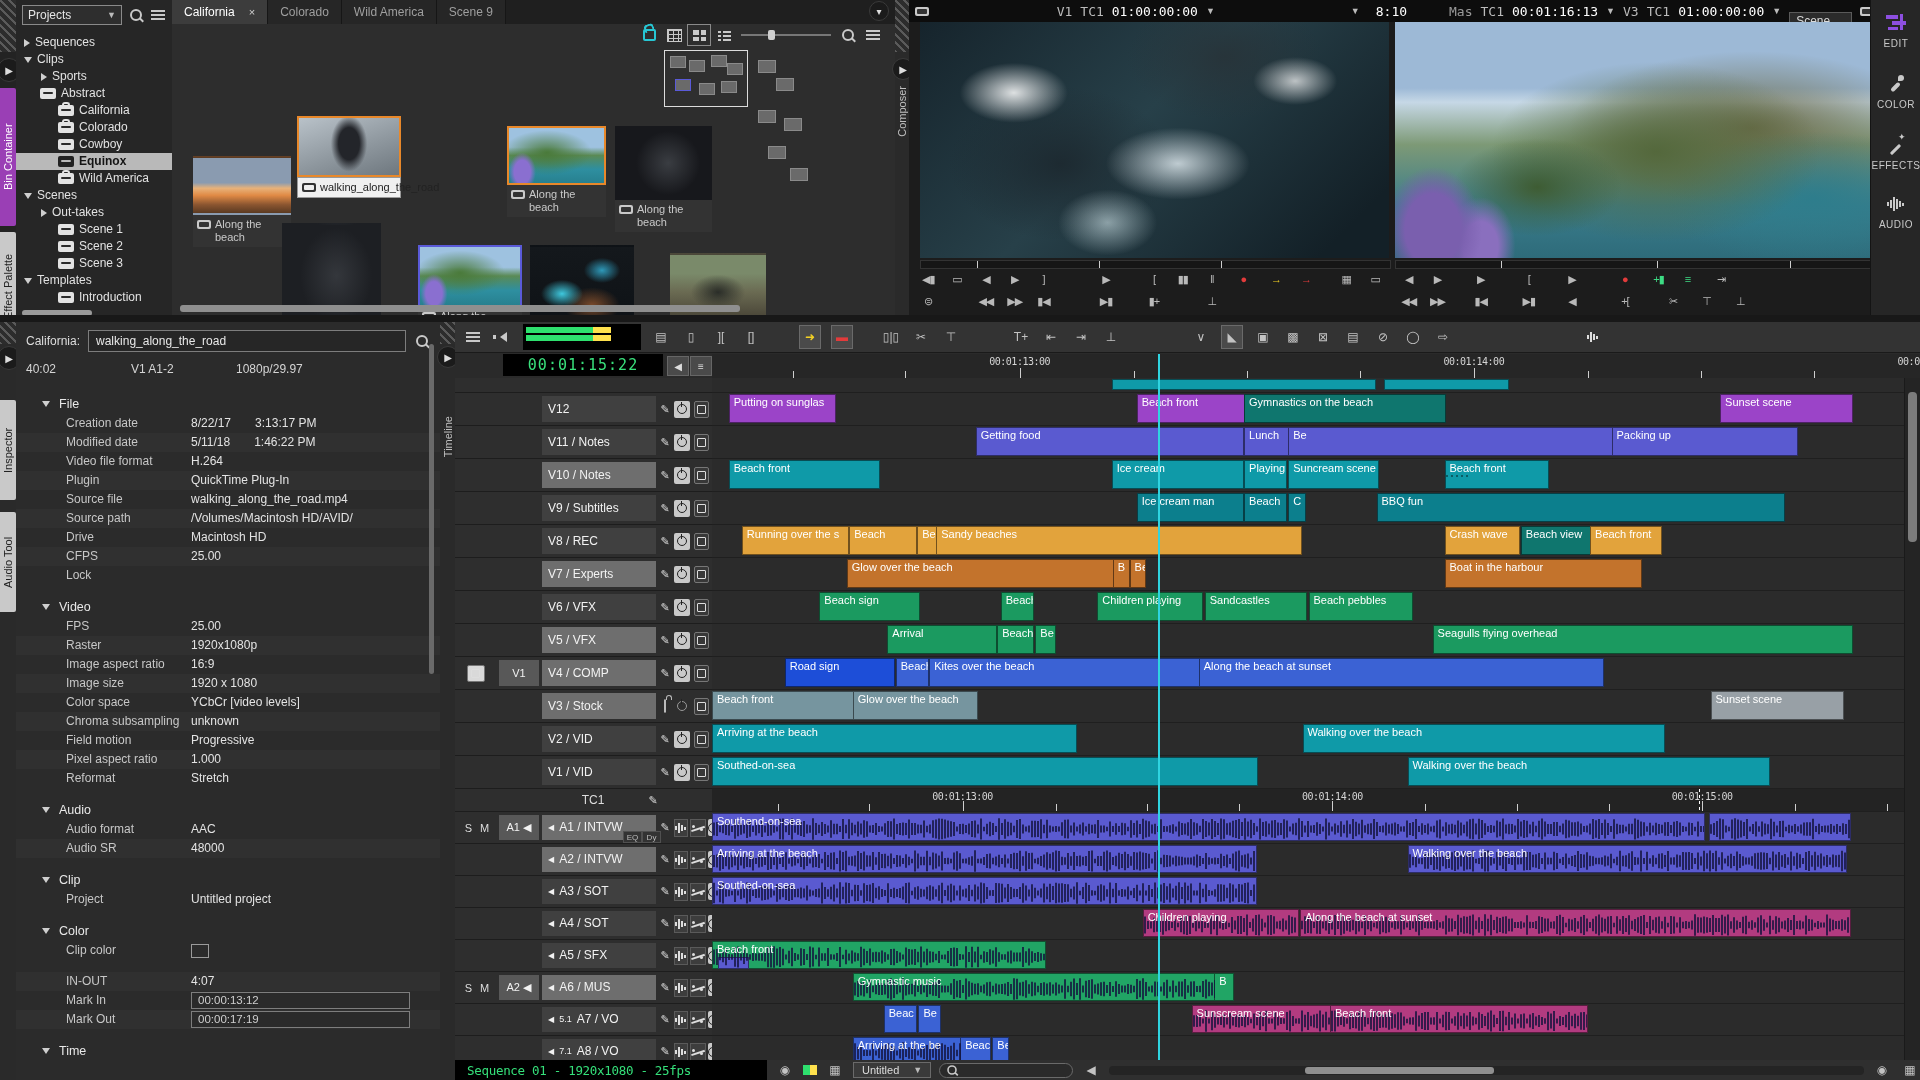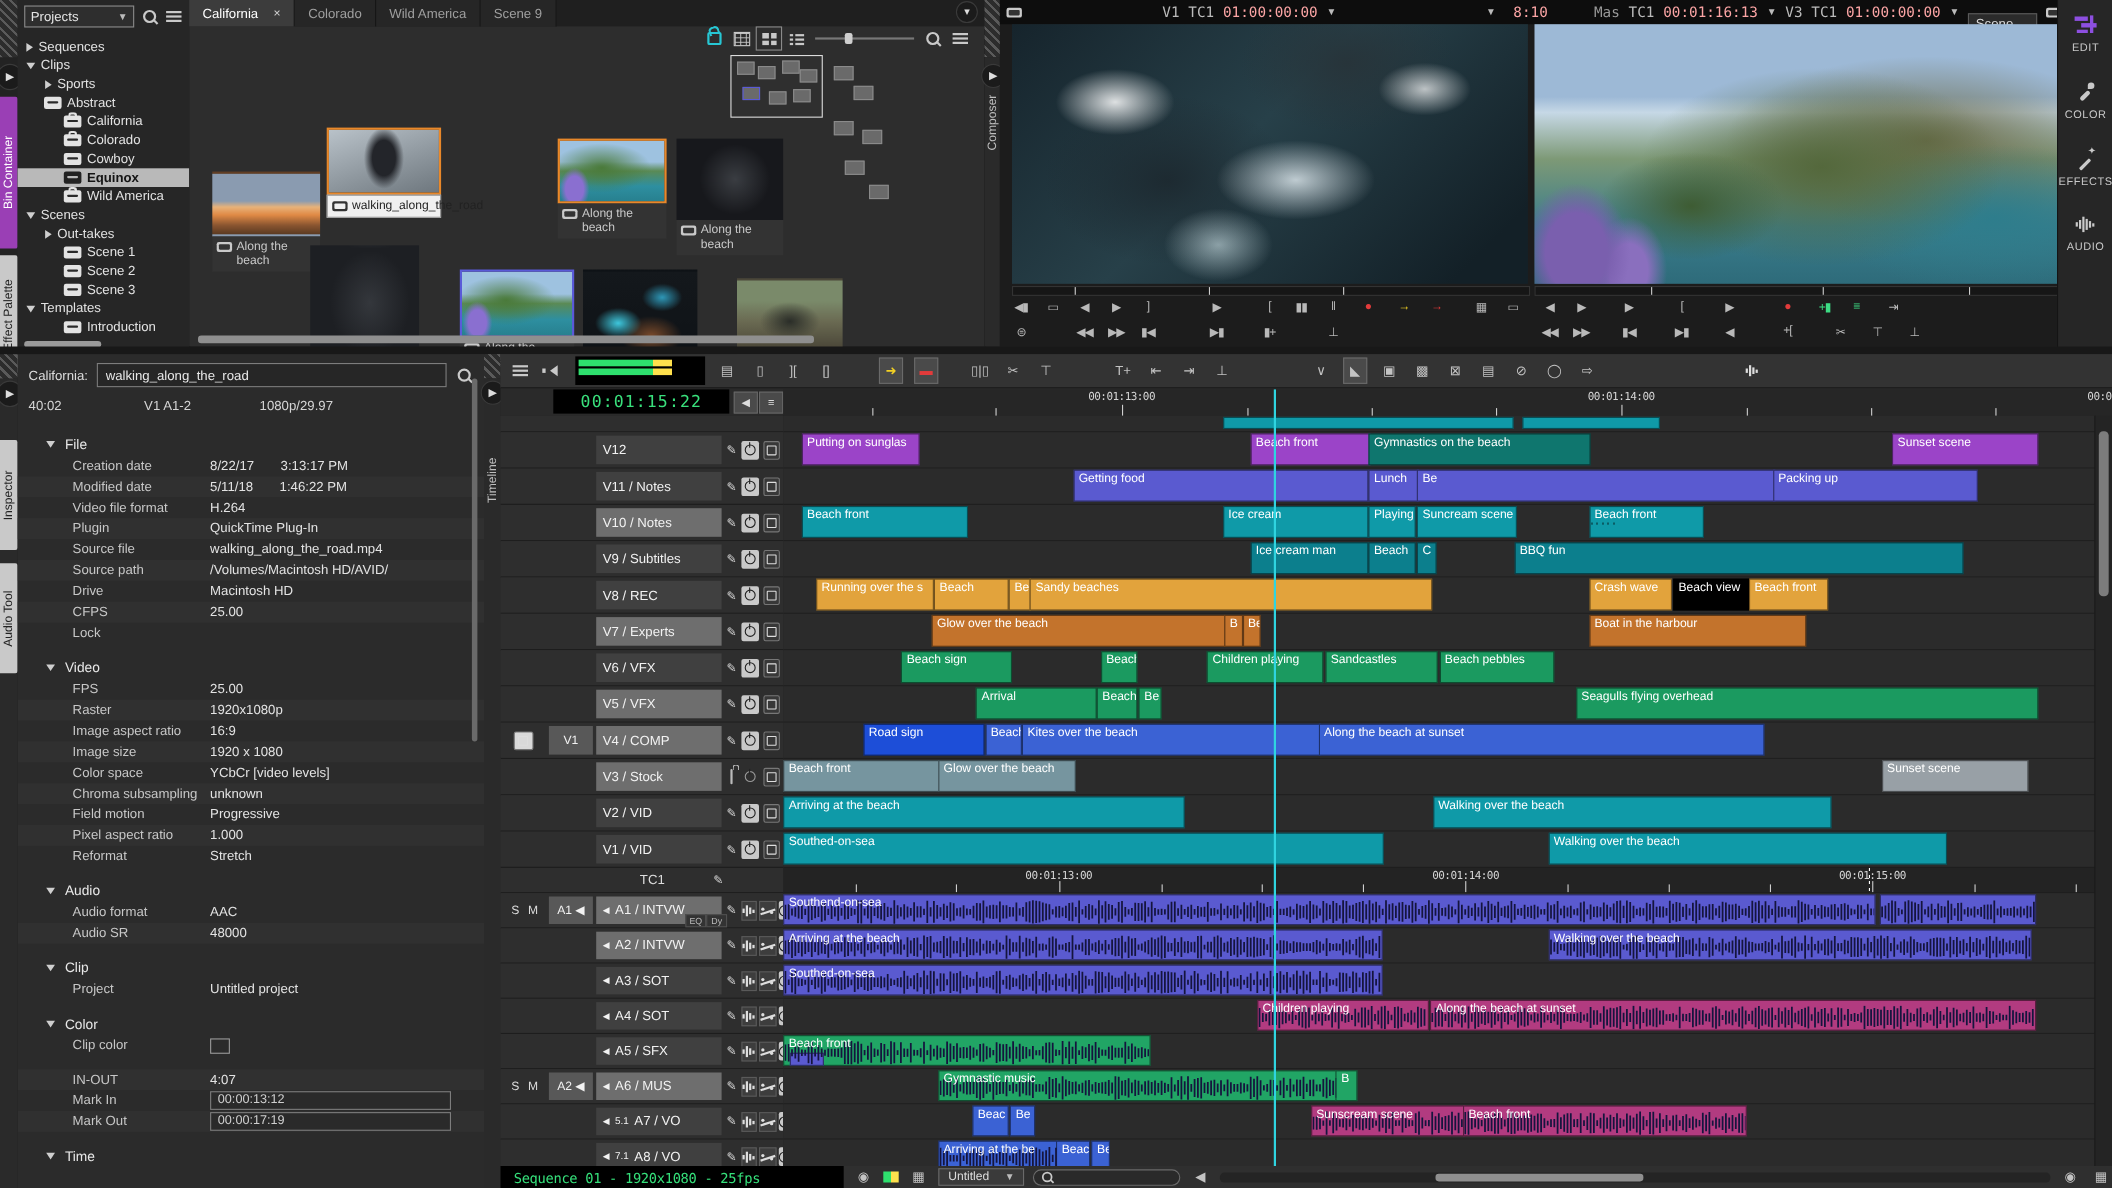--- a/index.html
+++ b/index.html
@@ -71,21 +71,21 @@
   .bin-label.white{background:#f0f0f0;color:#222;border:1px solid #999;}
   .film-ic{flex:0 0 14px;height:9px;margin-top:2px;background:#c9c9c9;border-radius:2px;position:relative;}
   .film-ic::after{content:"";position:absolute;inset:2px 2px 2px 2px;background:#333;border-radius:1px;}
   .bin-label.white .film-ic{background:#333;} .bin-label.white .film-ic::after{background:#f0f0f0;}
   .minimap{position:absolute;border:1px solid #dcdcdc;background:#2f2f2f;}
   .mini-th{position:absolute;background:#6a6a6a;border:1px solid #8a8a8a;}
   .binscroll{position:absolute;height:7px;border-radius:3px;background:#8f8f8f;}
   
   #monbar{background:#0d0d0d;display:flex;align-items:center;gap:8px;padding:0 6px;font-size:12px;}
   .chip{display:flex;align-items:center;gap:6px;background:#2b2b2b;border:1px solid #5a5a5a;padding:1px 6px;color:#d9d9d9;margin-top:48px;}
-  .tc-green{color:#fca5a5;font-family:"DejaVu Sans Mono",monospace;font-size:13px;}
+  .tc-green{color:#ffffff;font-family:"DejaVu Sans Mono",monospace;font-size:13px;}
   .tc-label{color:#bbb;font-family:"DejaVu Sans Mono",monospace;font-size:13px;}
   .dd{color:#bbb;font-size:9px;}
   .mon-img{position:absolute;top:22px;height:236px;}
   .mon-src{background:
     radial-gradient(ellipse 90px 50px at 20% 30%,rgba(255,255,255,.85),transparent 60%),
     radial-gradient(ellipse 120px 60px at 55% 60%,rgba(230,240,245,.8),transparent 60%),
     radial-gradient(ellipse 70px 40px at 80% 25%,rgba(255,255,255,.7),transparent 60%),
     radial-gradient(ellipse 90px 60px at 40% 85%,rgba(210,230,235,.6),transparent 55%),
     radial-gradient(ellipse 140px 90px at 65% 15%,#27343a,transparent 70%),
     radial-gradient(ellipse 160px 110px at 30% 60%,#1d2a31,transparent 70%),
@@ -1168,21 +1168,21 @@
           </div>
           <div class="clip" style="left: 17.2%; width: 1.5%; background: rgb(226, 163, 60);">
             <span>Be</span>
           </div>
           <div class="clip" style="left: 18.8%; width: 30.5%; background: rgb(226, 163, 60);">
             <span>Sandy beaches</span>
           </div>
           <div class="clip" style="left: 61.4%; width: 6.2%; background: rgb(226, 163, 60);">
             <span>Crash wave</span>
           </div>
-          <div class="clip" style="left: 67.8%; width: 5.7%; background: #000000;">
+          <div class="clip" style="left: 67.8%; width: 5.7%; background: #0f766e;">
             <span>Beach view</span>
           </div>
           <div class="clip" style="left: 73.6%; width: 5.9%; background: rgb(226, 163, 60);">
             <span>Beach front</span>
           </div>
         </div>
         <div class="c-row" style="height: 32px;">
           <div class="clip" style="left: 11.3%; width: 22.2%; background: rgb(195, 115, 44);">
             <span>Glow over the beach</span>
           </div>

